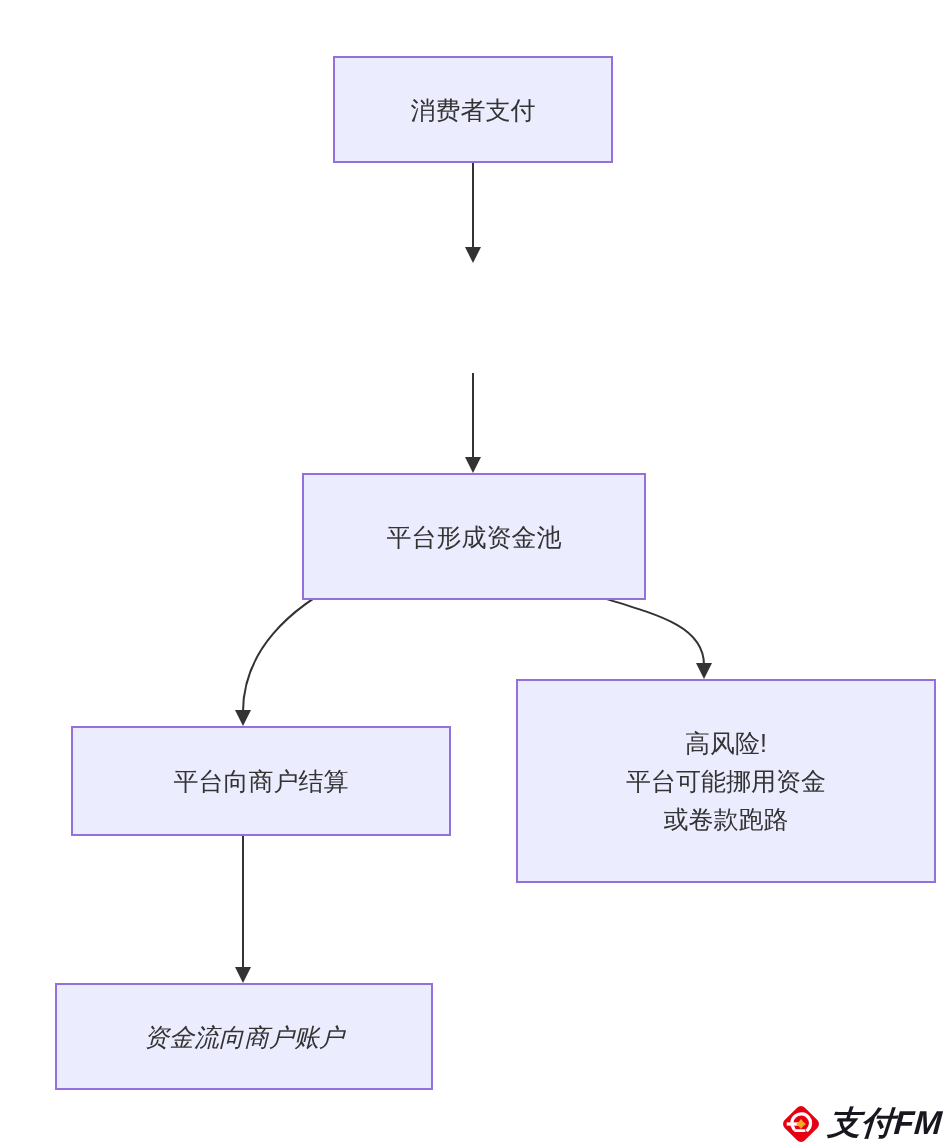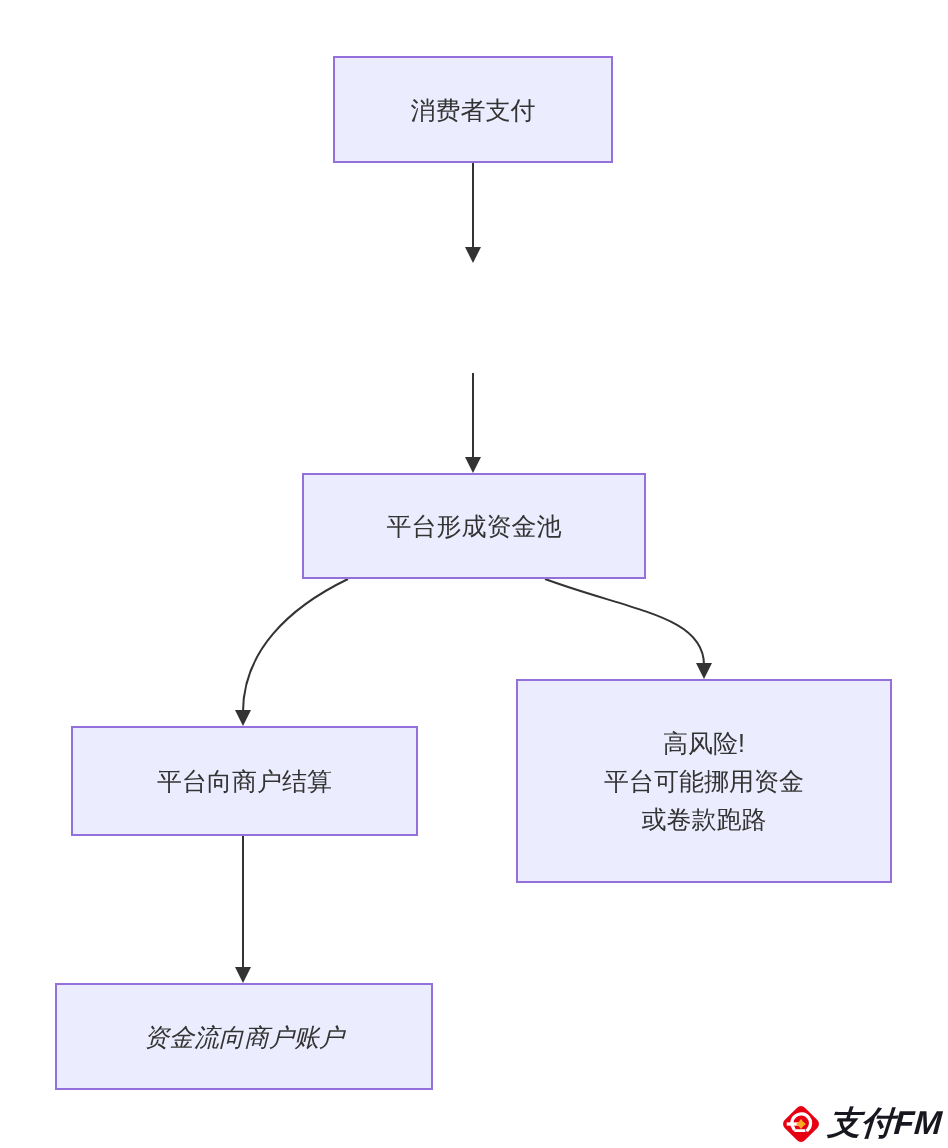--- a/index.html
+++ b/index.html
@@ -28,23 +28,23 @@
     align-items: center;
     justify-content: center;
     text-align: center;
     font-size: 25px;
     line-height: 38px;
     z-index: 2;
     white-space: pre-line;
   }
   .node-consumer   { left: 333px; top: 56px;  width: 280px; height: 107px; }
   .node-enter      { left: 238px; top: 263px; width: 472px; height: 110px; }
-  .node-pool       { left: 302px; top: 473px; width: 344px; height: 106px; }
-  .node-settle     { left: 71px;  top: 726px; width: 347px; height: 110px; }
-  .node-risk       { left: 516px; top: 679px; width: 376px; height: 204px; }
+  .node-pool       { left: 302px; top: 473px; width: 344px; height: 127px; }
+  .node-settle     { left: 71px;  top: 726px; width: 380px; height: 110px; }
+  .node-risk       { left: 516px; top: 679px; width: 420px; height: 204px; }
   .node-merchant   { left: 55px;  top: 983px; width: 378px; height: 107px; font-style: italic; }
 
   .logo {
     position: absolute;
     right: 2px; bottom: 2px;
     display: flex;
     align-items: center;
     gap: 5px;
     z-index: 3;
   }

